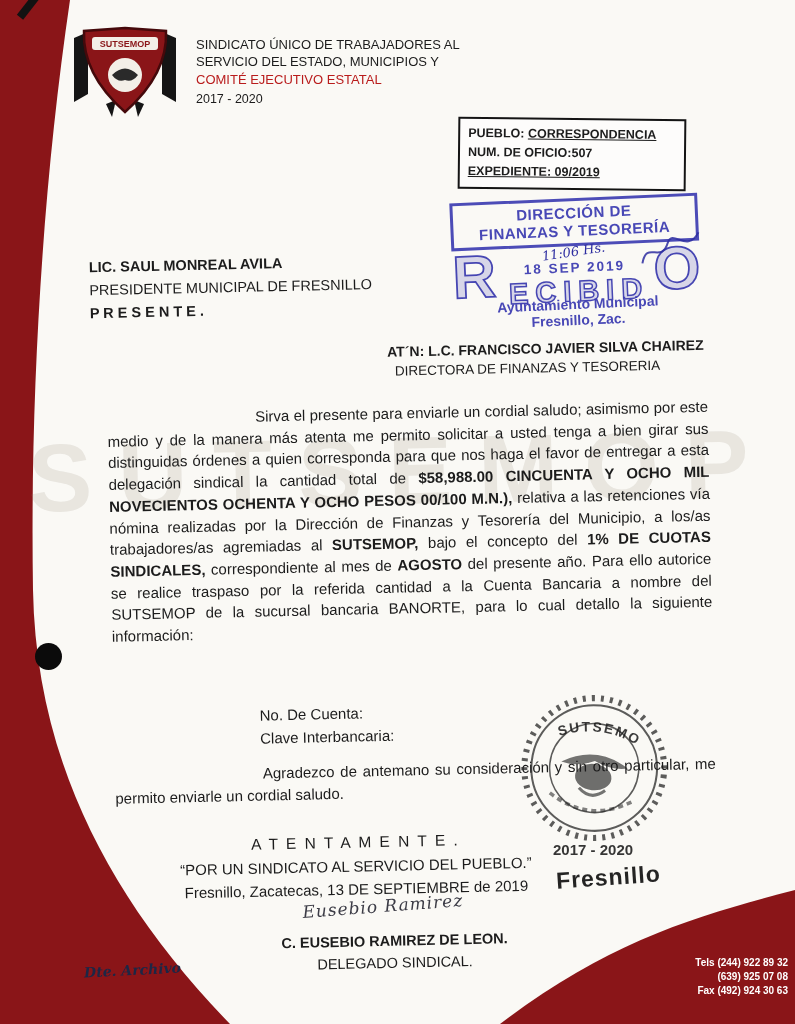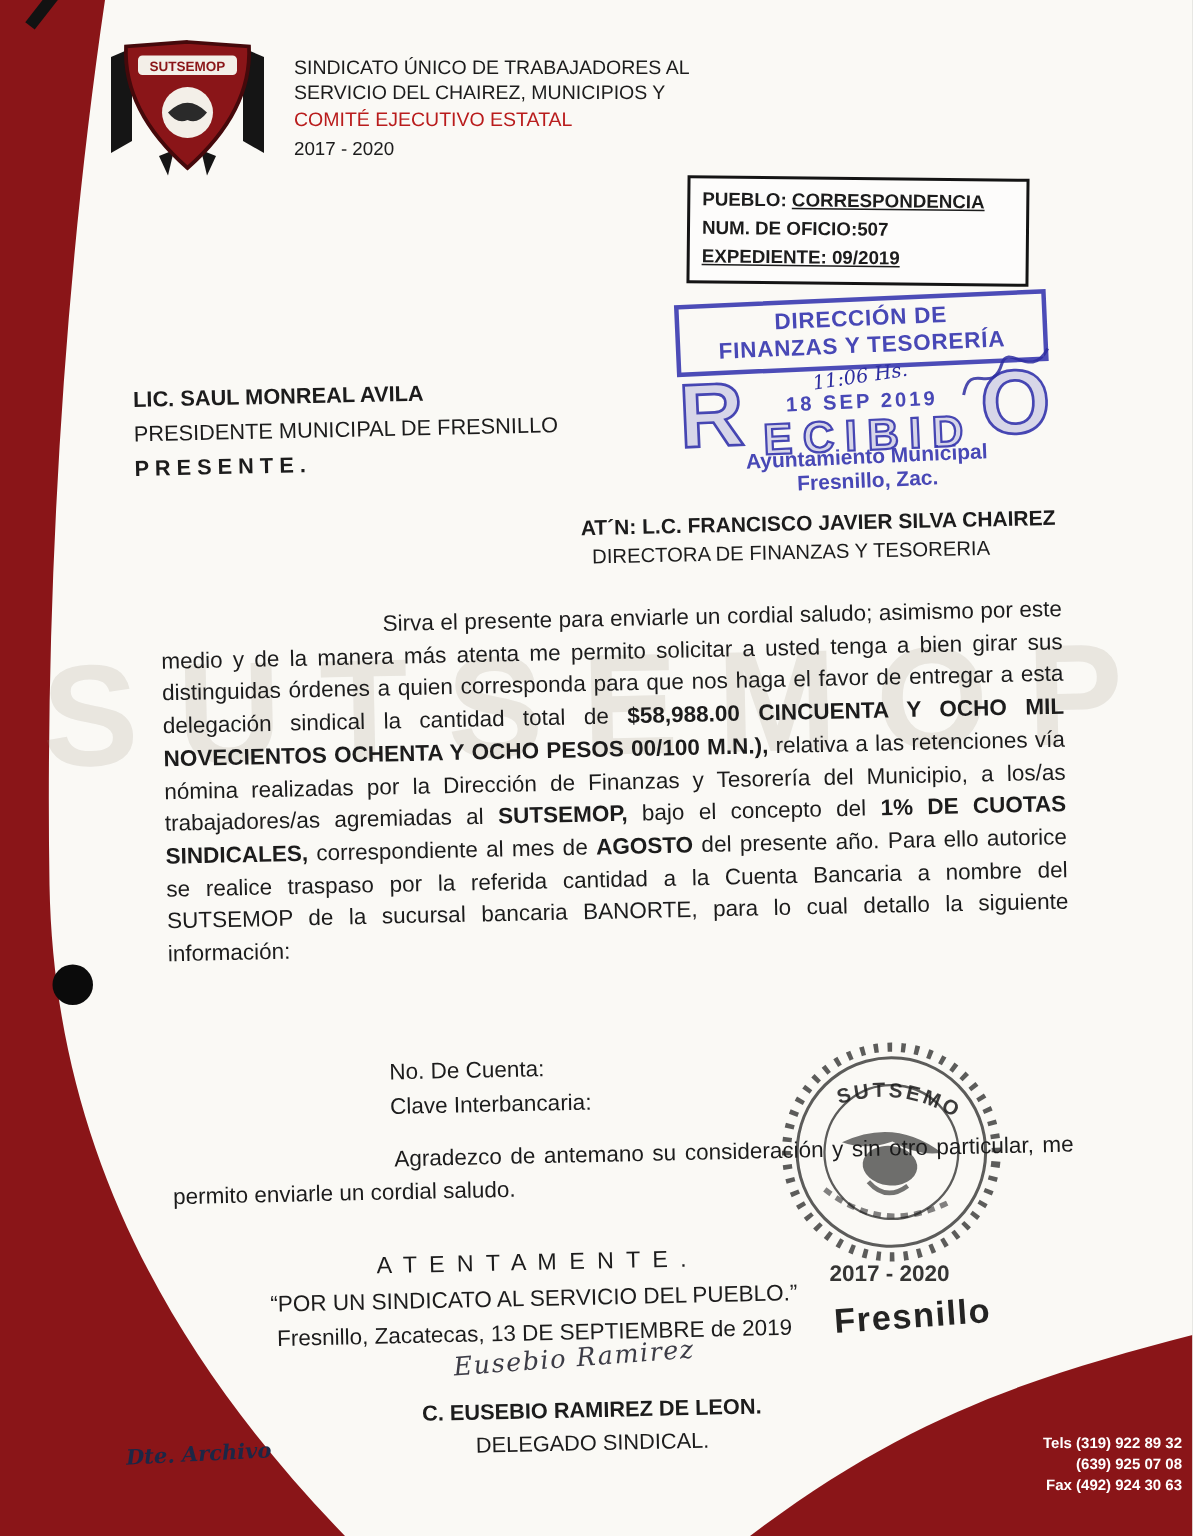--- a/index.html
+++ b/index.html
@@ -94,21 +94,21 @@
       <path d="M53,6 L94,9 Q96,52 53,90 Q10,52 12,9 Z" fill="#8a1518" stroke="#45090b" stroke-width="2.5"></path>
       <rect x="20" y="15" width="66" height="13" rx="3" fill="#f3efe8"></rect>
       <text x="53" y="25" text-anchor="middle" font-size="9" font-weight="bold" fill="#8a1518">SUTSEMOP</text>
       <circle cx="53" cy="53" r="17" fill="#f3efe8"></circle>
       <path d="M40,53 Q53,40 66,53 Q60,61 53,58 Q46,61 40,53 Z" fill="#2a2a2a"></path>
     </svg>
   </div>
 
   <div class="org-header">
     <div>SINDICATO ÚNICO DE TRABAJADORES AL</div>
-    <div>SERVICIO DEL CHAIREZ, MUNICIPIOS Y</div>
+    <div>SERVICIO DEL ESTADO, MUNICIPIOS Y</div>
     <div class="committee">COMITÉ EJECUTIVO ESTATAL</div>
     <div class="period">2017 - 2020</div>
   </div>
 
   <div class="ref-box">
     <div><span>PUEBLO: </span><span class="u">CORRESPONDENCIA</span></div>
     <div>NUM. DE OFICIO:507</div>
     <div class="u">EXPEDIENTE: 09/2019</div>
   </div>
 
@@ -194,21 +194,21 @@
 
   <div class="footer-address">
     <div>Calle Julián Aguirre No. 112</div>
     <div>Col. Lomas de la Archivo</div>
     <div>Bancaria, Zac.</div>
     <div>C.P. 81620</div>
   </div>
   <div class="handnote">Dte. Archivo</div>
 
   <div class="footer-phones">
-    <div>Tels (319) 922 89 32</div>
+    <div>Tels (244) 922 89 32</div>
     <div>(639) 925 07 08</div>
     <div>Fax (492) 924 30 63</div>
   </div>
 
   <div class="hole"></div>
   <div class="artifact"></div>
 
 </div>
 
 </body></html>

